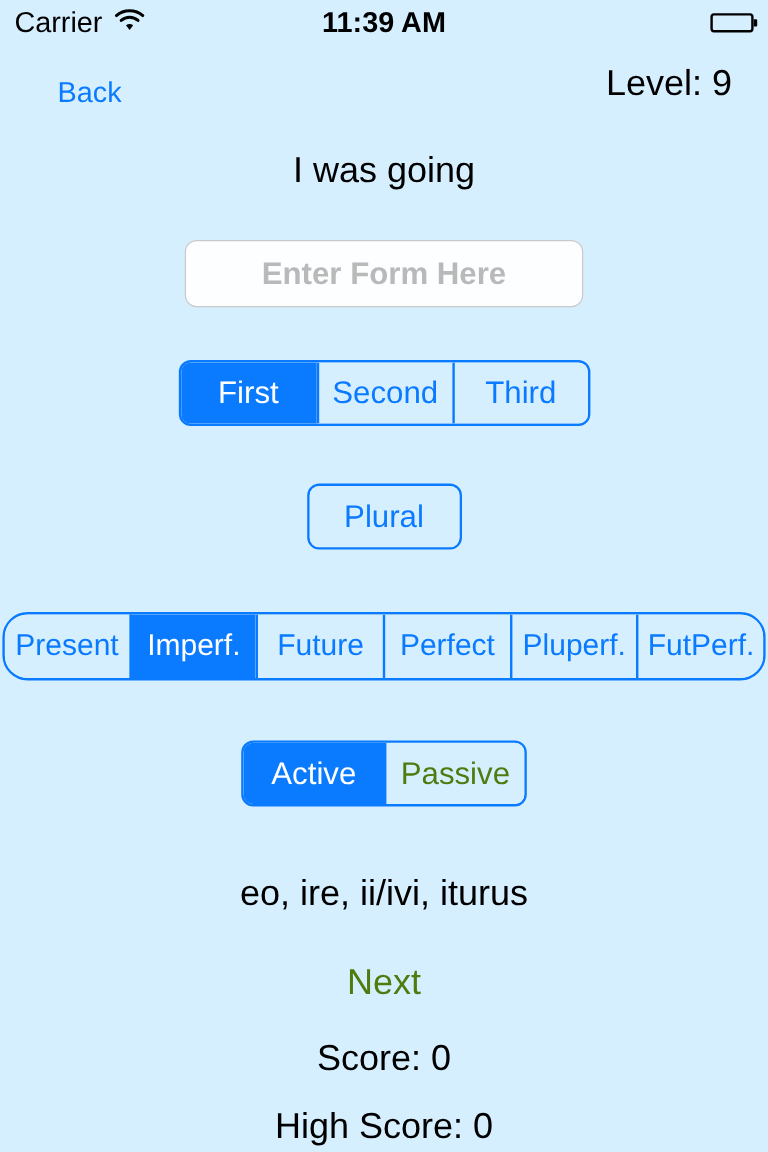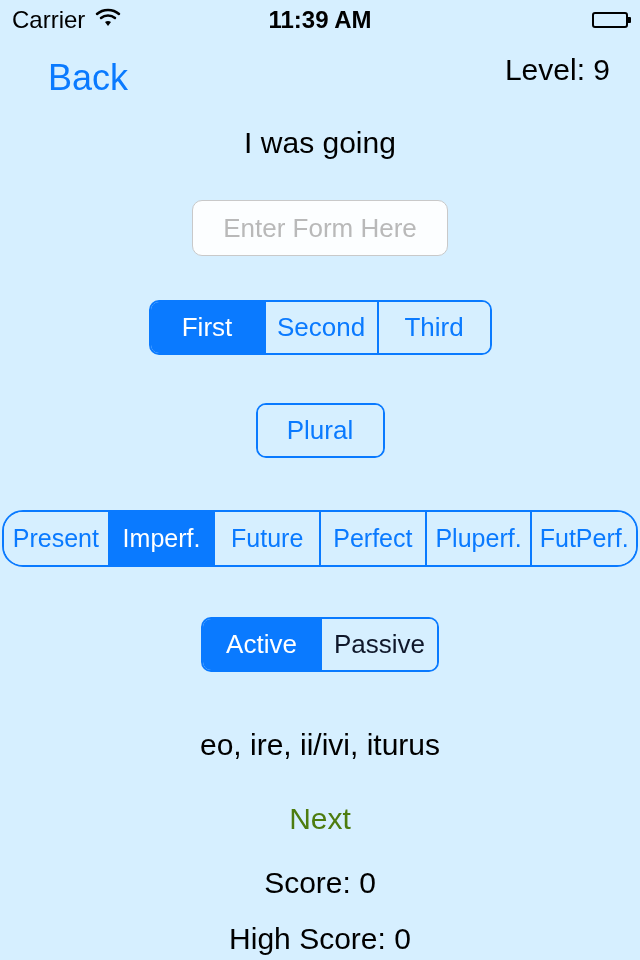--- a/index.html
+++ b/index.html
@@ -34,57 +34,58 @@
   }
   .battery-fill { background: #000; width: 100%; height: 100%; border-radius: 1px; }
 
   .nav-bar {
     height: 60px;
     display: flex;
     align-items: center;
     justify-content: space-between;
     padding: 0 30px 0 48px;
   }
-  .back-btn { color: #0a7aff; font-size: 36px; background: none; border: none; cursor: pointer; margin-top: 16px; }
+  .back-btn { color: #0a7aff; font-size: 24px; background: none; border: none; cursor: pointer; margin-top: 16px; }
   .level-label { color: #000; font-size: 30px; }
 
   .content { display: flex; flex-direction: column; align-items: center; }
 
   .prompt-text { font-size: 30px; color: #000; margin-top: 26px; }
 
   .form-input {
     margin-top: 40px;
-    width: 256px; height: 56px;
+    width: 332px; height: 56px;
     border: 1px solid #c9c9c9;
     border-radius: 10px;
     background: #fcfeff;
     font-size: 26px;
     padding: 0 16px;
     color: #333;
     text-align: center;
+    font-weight: bold;
   }
   .form-input::placeholder { color: #b9b9b9; }
 
   .seg-group {
     display: flex;
     border: 2px solid #0a7aff;
     border-radius: 10px;
     overflow: hidden;
   }
   .seg-btn {
     background: #d6efff;
     color: #0a7aff;
     border: none;
     font-size: 26px;
     padding: 10px 0;
     cursor: pointer;
   }
   .seg-btn + .seg-btn { border-left: 2px solid #0a7aff; }
   .seg-btn.selected { background: #0a7aff; color: #fff; }
-  .seg-btn.disabled { color: #0f172a; cursor: not-allowed; }
+  .seg-btn.disabled { color: #4d7c0f; cursor: not-allowed; }
 
   .row-person { margin-top: 44px; }
   .row-person .seg-btn { width: 113px; }
 
   .row-number { margin-top: 48px; }
   .row-number .seg-btn { width: 125px; }
 
   .row-tense {
     margin-top: 52px;
     width: 636px;

